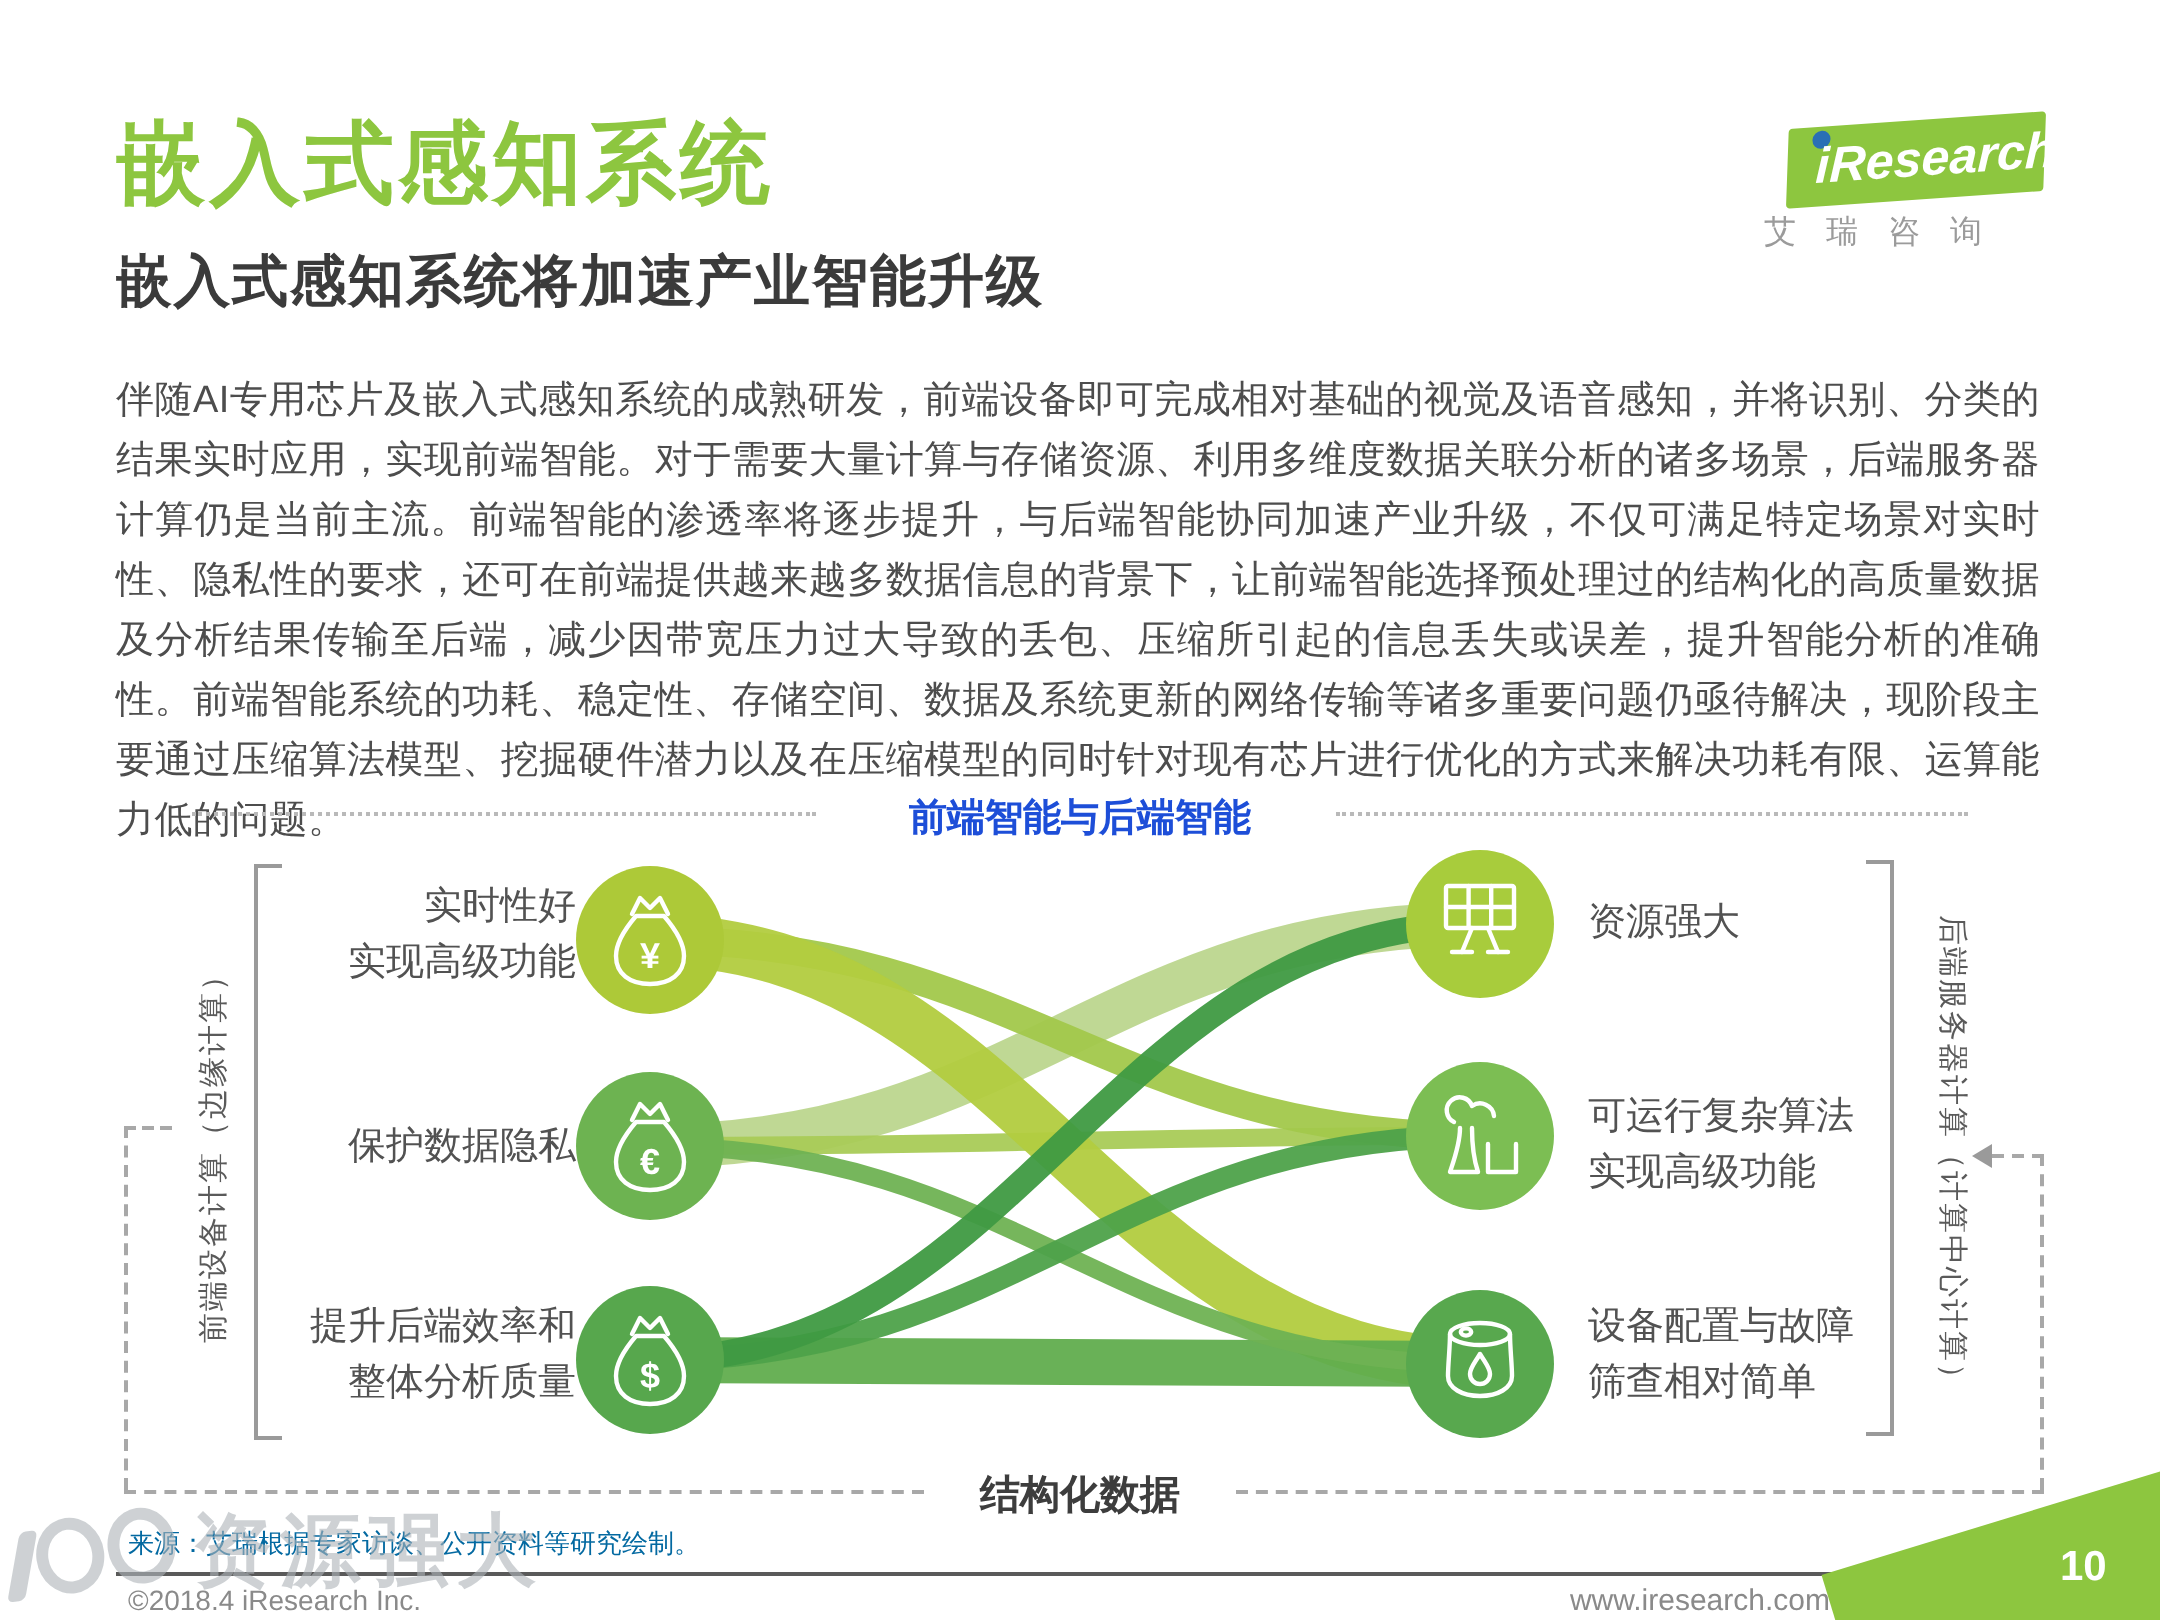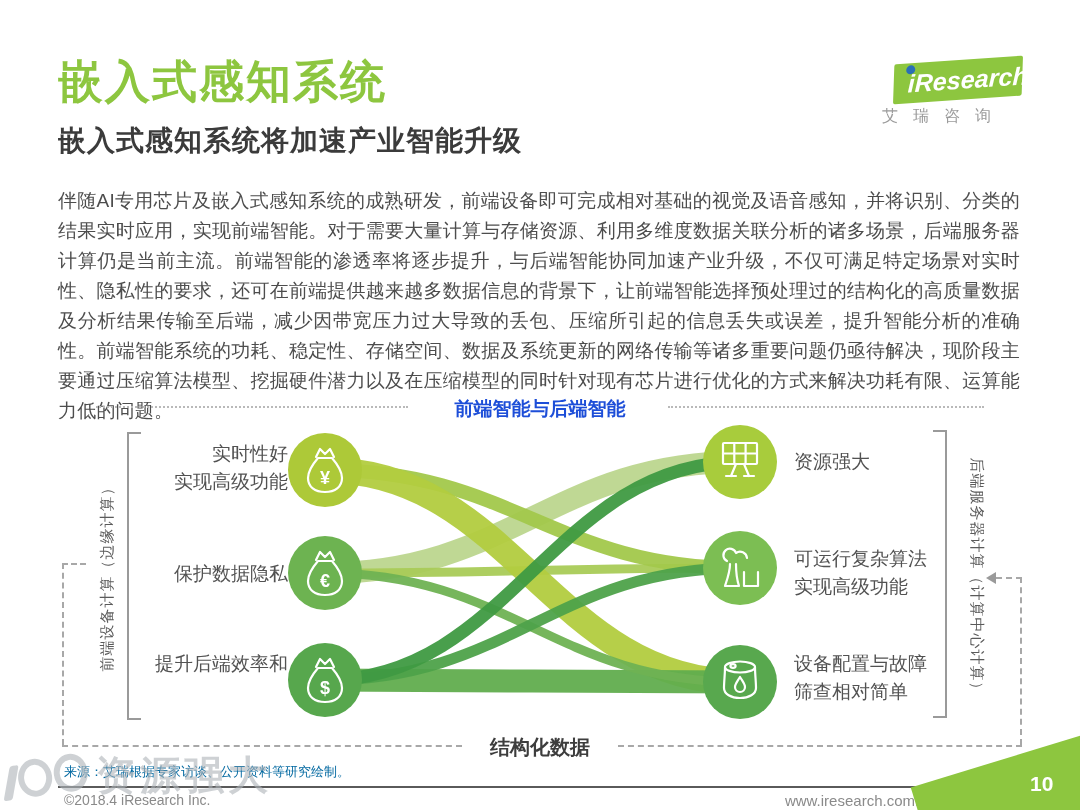--- a/index.html
+++ b/index.html
@@ -121,20 +121,21 @@
 
 <div class="abs node-label nl-left" style="top:440px;">
   <span>实时性好</span>
     <span>实现高级功能</span>
 </div>
 <div class="abs node-label nl-left" style="top:560px;">
   <span>保护数据隐私</span>
 </div>
 <div class="abs node-label nl-left" style="top:650px;">
   <span>提升后端效率和</span>
+    <span>整体分析质量</span>
 </div>
 
 <div class="abs node-circle" style="left:288px;top:433px;background:#adc938;">
   <svg width="48" height="52" viewBox="0 0 48 52" fill="none" stroke="#ffffff" stroke-width="2.2" stroke-linecap="round" stroke-linejoin="round">
     <polyline points="15,13 19,5 24,10 29,5 33,13"></polyline>
     <path d="M17,14 C11,21 7,28 7,34 C7,43 14,48 24,48 C34,48 41,43 41,34 C41,28 37,21 31,14 Z"></path>
     <text x="24" y="40" text-anchor="middle" stroke="none" fill="#ffffff" font-size="18" font-weight="bold">¥</text>
   </svg>
 </div>
 <div class="abs node-circle" style="left:288px;top:536px;background:#6db351;">

